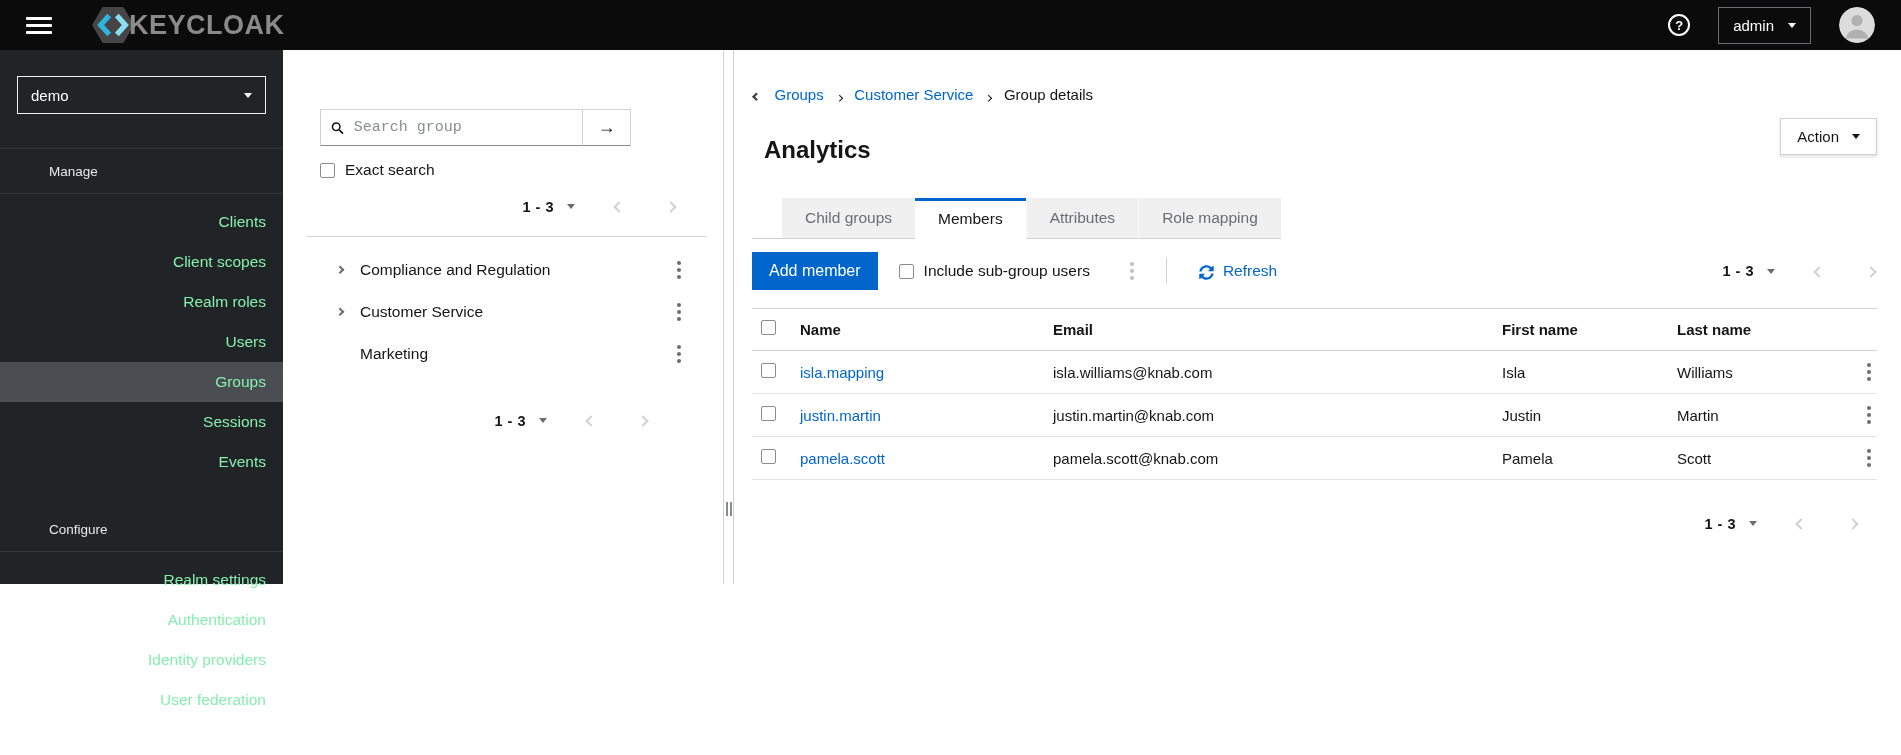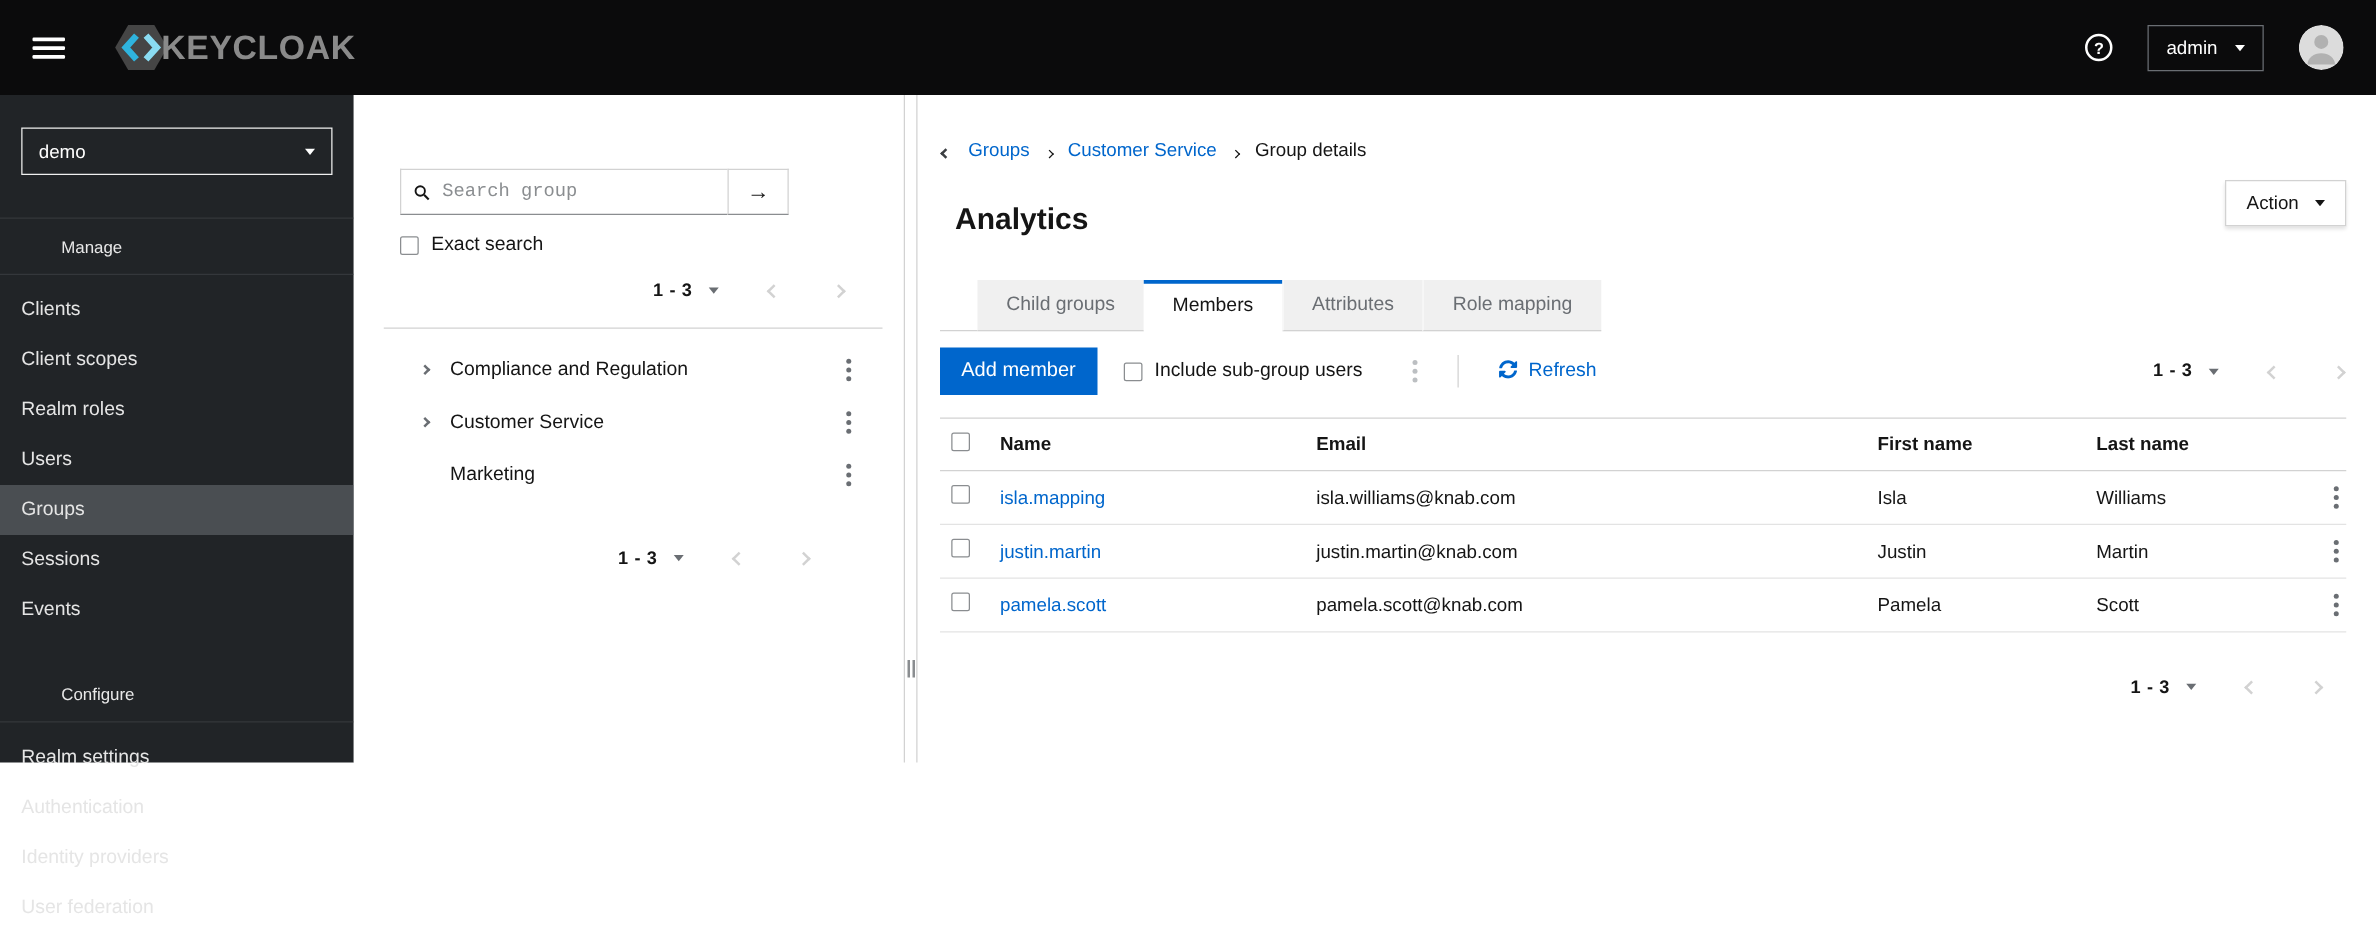--- a/index.html
+++ b/index.html
@@ -1,20 +1,20 @@
 <!DOCTYPE html>
 <html><head>
 <meta charset="utf-8">
 <style>
   * { box-sizing: border-box; }
   html,body { margin:0; padding:0; width:1901px; height:755px; background:#fff;
               font-family:"Liberation Sans", sans-serif; color:#151515; overflow:hidden; }
 
   
-  .masthead { height:76px; background:#0b0b0c; display:flex; align-items:center; padding:0 26px; }
+  .masthead { height:50px; background:#0b0b0c; display:flex; align-items:center; padding:0 26px; }
   .hamburger { width:26px; display:flex; flex-direction:column; gap:4px; cursor:pointer; }
   .hamburger span { height:3px; background:#fff; border-radius:1px; }
   .brand { display:flex; align-items:center; margin-left:40px; gap:1px; cursor:pointer; }
   .brand-text { color:#8a8a8a; font-weight:bold; font-size:27px; letter-spacing:.5px; margin-left:-6px; }
   .mast-right { margin-left:auto; display:flex; align-items:center; gap:28px; }
   .help-circle { width:22px; height:22px; border:2px solid #fff; border-radius:50%; color:#fff;
                  font-size:13px; font-weight:bold; display:flex; align-items:center; justify-content:center; cursor:pointer; }
   .user-dd { border:1px solid #6a6e73; color:#fff; font-size:15px; padding:9px 14px;
              display:flex; align-items:center; gap:14px; cursor:pointer; background:transparent; }
   .caret { width:0; height:0; border-left:4.5px solid transparent; border-right:4.5px solid transparent;
@@ -26,21 +26,21 @@
 
   
   .nav { width:283px; background:#212427; flex-shrink:0; padding-top:26px; }
   .realm-select { margin:0 17px; height:38px; border:1px solid #f0f0f0; color:#fff; cursor:pointer;
                   display:flex; align-items:center; justify-content:space-between; padding:0 13px; font-size:15px; }
   .nav-divider { border:none; border-top:1px solid #34373b; margin:0; }
   .nav-divider.first { margin-top:34px; }
   .nav-section-label { color:#e8e8e8; font-size:13.5px; padding:15px 17px 14px;margin-left:32px; }
   .nav-section-label.cfg { padding-top:40px; }
   .nav-list { margin-top:8px; }
-  .nav-item { padding:10px 17px; color:#e5e5e5; font-size:15.5px; line-height:20px; cursor:pointer; }
+  .nav-item { padding:10px 17px; color:#86efac; font-size:15.5px; line-height:20px; cursor:pointer;text-align:right; }
   .nav-item.selected { background:#4a4e52; }
 
   
   .groups-panel { width:441px; flex-shrink:0; border-right:1px solid #d2d2d2; padding:59px 0 0 37px; background:#fff; }
   .search-group { display:flex; width:311px; height:37px; }
   .search-box { flex:1; border:1px solid #d2d2d2; border-bottom-color:#8a8d90; border-right:none;
                 display:flex; align-items:center; gap:8px; padding:0 10px; background:#fff; }
   .search-box input { border:none; outline:none; font-size:15px; width:100%; color:#c2410c;
                       font-family:Liberation Mono, monospace; }
   .search-box input::placeholder { color:#8a8d90; }
@@ -95,21 +95,21 @@
   .tab + .tab { border-left:1px solid #fafafa; }
   .tab.active { background:#fff; color:#151515; border-bottom:none; border-top:3px solid #0066cc;
                 padding-top:8px; border-left:none; }
 
   .toolbar { margin-top:13px; display:flex; align-items:center; }
   .btn-primary { background:#0066cc; color:#ffffff; border:none; padding:10px 17px; font-size:16px;
                  cursor:pointer; font-family:inherit; }
   .include-cb { margin-left:21px; display:flex; align-items:center; gap:10px; font-size:15.5px; }
   .toolbar .kebab { margin-left:34px; }
   .vdiv { width:1px; height:26px; background:#d2d2d2; margin:0 26px; }
-  .refresh { display:flex; align-items:flex-start; gap:9px; color:#0066cc; font-size:15.5px;
+  .refresh { display:flex; align-items:flex-end; gap:9px; color:#0066cc; font-size:15.5px;
              background:none; border:none; cursor:pointer; font-family:inherit; }
   .toolbar .pg-wrap { margin-left:auto; display:flex; align-items:center; }
 
   .members-table { margin-top:18px; }
   .t-row { display:grid; grid-template-columns:48px 253px 449px 175px 1fr 44px;
            align-items:center; height:43px; border-bottom:1px solid #e3e3e3; }
   .t-row.t-head { border-top:1px solid #d2d2d2; border-bottom:1px solid #d2d2d2; }
   .t-cell { font-size:15px; color:#151515; }
   .t-head .t-cell { font-weight:700; }
   .cb-cell { padding-left:9px; }

